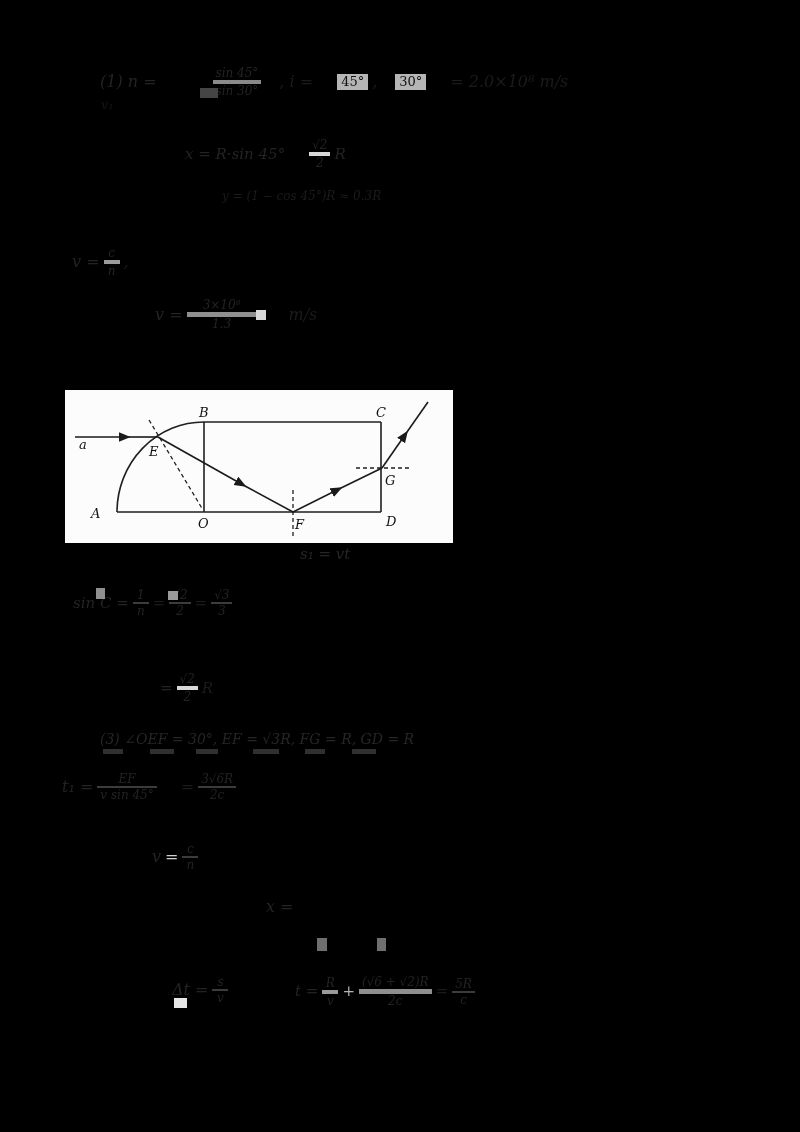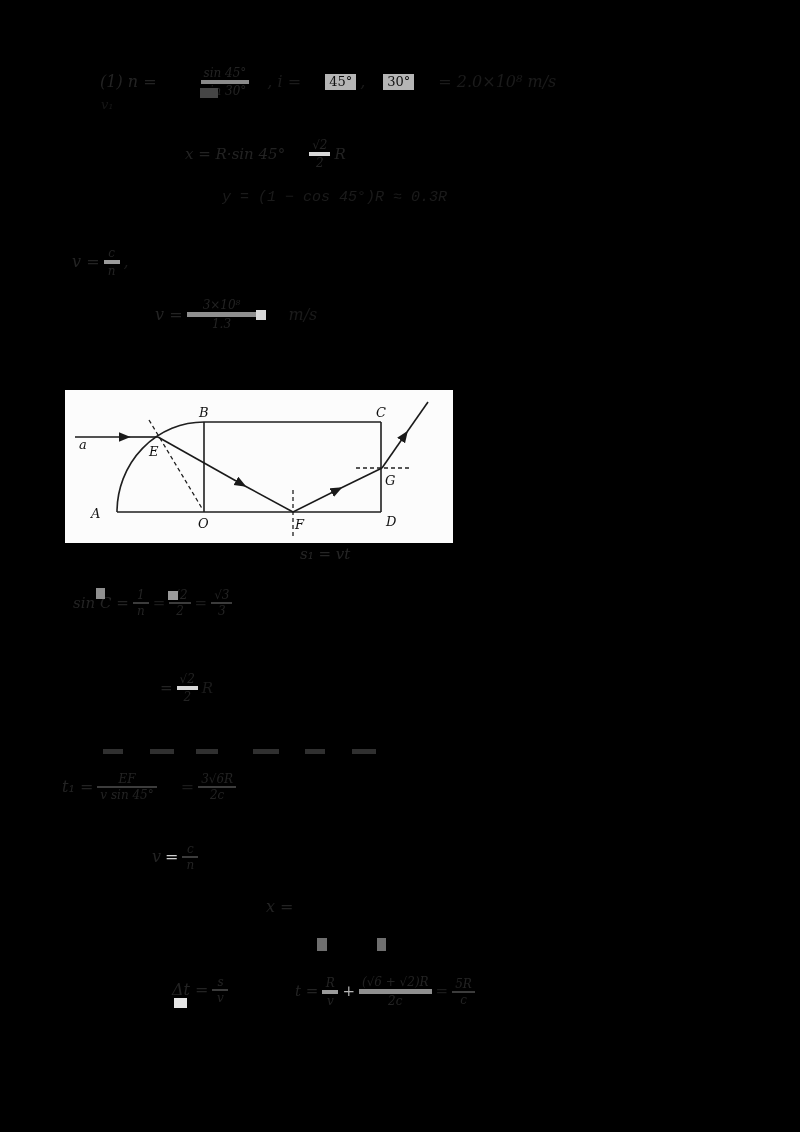--- a/index.html
+++ b/index.html
@@ -24,34 +24,34 @@
   .bar-wide{height:5px;background:#8f8f8f;min-width:70px;}
   
   .hl{background:#b5b5b5;color:#101010;font-style:normal;font-size:13px;
       padding:1px 4px;display:inline-block;}
   
   .patch{position:absolute;}
   
   .r1{left:100px;top:66px;}
   .r1sub{left:101px;top:98px;font-size:13px;}
   .r2{left:185px;top:138px;font-size:15px;}
-  .r3{left:222px;top:190px;font-size:15px;font-family:Liberation Mono, monospace;}
+  .r3{left:222px;top:190px;font-size:12px;}
   .r4{left:72px;top:246px;}
   .r5{left:155px;top:298px;}
   .cap{left:300px;top:546px;font-size:15px;color:#262626;}
   .r6{left:73px;top:588px;font-size:15px;}
   .r7{left:160px;top:672px;font-size:15px;}
   .r8{left:100px;top:732px;font-size:14px;color:#262626;}
   .r9{left:62px;top:772px;}
   .r10{left:152px;top:842px;}
   .r11{left:266px;top:898px;}
   .r12{left:172px;top:975px;}
   .r13{left:295px;top:975px;font-size:15px;}
   
-  .m40{margin-left:40px;} .m14{margin-left:14px;} .m10{margin-left:28px;} .m6{margin-left:20px;}
+  .m40{margin-left:52px;} .m14{margin-left:14px;} .m10{margin-left:28px;} .m6{margin-left:20px;}
   
   .figure{position:absolute;left:65px;top:390px;width:388px;height:153px;background:#fcfcfc;}
   .figure svg{display:block;}
   .figure text{font-family:"DejaVu Serif",serif;font-style:italic;font-size:13px;fill:#111;}
   
   .p-a{left:200px;top:88px;width:18px;height:10px;background:#454545;}
   .p-b{left:256px;top:310px;width:10px;height:10px;background:#d9d9d9;}
   .p-c{left:96px;top:588px;width:9px;height:11px;background:#8f8f8f;}
   .p-d{left:168px;top:591px;width:10px;height:9px;background:#9a9a9a;}
   .p-e1{left:103px;top:749px;width:20px;height:5px;background:#303030;}
@@ -193,20 +193,23 @@
   <div class="eq r7">
     <span class="t">=</span>
     <span class="frac">
       <span class="num dim">√2</span>
       <span class="bar bar-bright"></span>
       <span class="den dim">2</span>
     </span>
     <span class="t dim">R</span>
   </div>
 
+  <div class="eq r8">
+    <span class="t">(3) ∠OEF = 30°, EF = √3R, FG = R, GD = R</span>
+  </div>
 
   <div class="eq r9">
     <span class="t">t₁ =</span>
     <span class="frac">
       <span class="num dim">EF</span>
       <span class="bar"></span>
       <span class="den dim">v sin 45°</span>
     </span>
     <span class="t m6 dim">=</span>
     <span class="frac">

